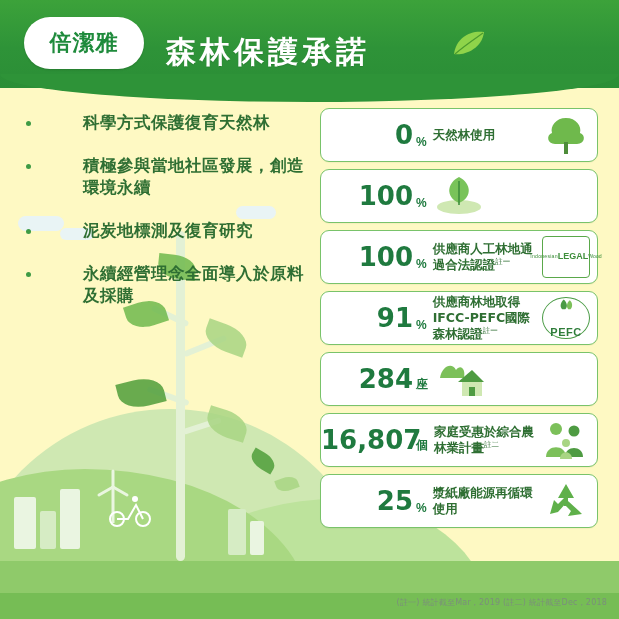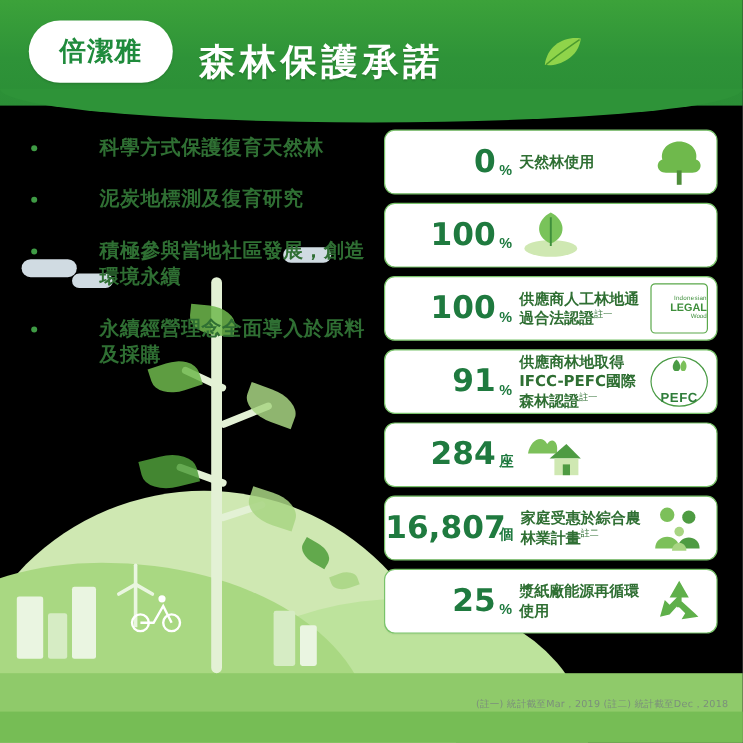--- a/index.html
+++ b/index.html
@@ -4,22 +4,23 @@
 <style>
   html,body{margin:0;padding:0;}
   body{
     width:619px;height:619px;
     font-family:"Liberation Sans","DejaVu Sans",sans-serif;
     background:#ffffff;
     overflow:hidden;
   }
   .poster{
     position:relative;width:619px;height:619px;
-    background:#000000;
+    background:#fef9c3;
     overflow:hidden;
+    text-decoration:underline;
   }
   
   .header{
     position:absolute;left:0;top:0;width:619px;height:88px;
     background:linear-gradient(180deg,#3ca23a 0%,#2e9338 55%,#2b8e36 100%);
   }
   .header:after{
     content:"";position:absolute;left:0;bottom:-14px;width:619px;height:28px;
     background:#2e9338;
     border-radius:0 0 50% 50%/0 0 100% 100%;
@@ -124,34 +125,34 @@
     font-family:"DejaVu Sans","Liberation Sans",sans-serif;
     padding-right:4px;
   }
   .card .txt sup{font-size:7.5px;font-weight:normal;}
   .card .ic{
     width:52px;height:46px;margin-right:5px;flex:0 0 auto;
     display:flex;align-items:center;justify-content:center;
   }
   .badge-legal{
     width:46px;height:40px;border:1.4px solid #5aa84a;border-radius:4px;
-    display:flex;flex-direction:column;align-items:flex-end;justify-content:center;
+    display:flex;flex-direction:row;align-items:center;justify-content:center;
     color:#3f8f3c;line-height:1.05;
   }
   .badge-legal .t1{font-size:5.2px;letter-spacing:.2px;}
   .badge-legal .t2{font-size:9px;font-weight:bold;}
   .badge-legal .t3{font-size:5.2px;}
   .badge-pefc{
     width:46px;height:40px;border:1.4px solid #4a9b45;border-radius:50%;
     display:flex;flex-direction:column;align-items:center;justify-content:center;
     color:#2f7d3a;
   }
   .badge-pefc .p1{font-size:11px;font-weight:bold;letter-spacing:.5px;margin-top:16px;}
   .footnote{
-    position:absolute;right:12px;bottom:27px;
+    position:absolute;right:12px;bottom:11px;
     color:#7b8f7b;font-size:8px;letter-spacing:.2px;
     font-family:"DejaVu Sans","Liberation Sans",sans-serif;
   }
 </style>
 </head>
 <body>
 
 <div class="poster">
 
   <div class="header">
@@ -213,25 +214,25 @@
     </svg>
   </div>
 
   <div class="bullets">
     <div class="bullet">
       <span class="dot"></span>
       <span>科學方式保護復育天然林</span>
     </div>
     <div class="bullet">
       <span class="dot"></span>
-      <span>泥炭地標測及復育研究</span>
+      <span>積極參與當地社區發展，創造環境永續</span>
     </div>
     <div class="bullet">
       <span class="dot"></span>
-      <span>積極參與當地社區發展，創造環境永續</span>
+      <span>泥炭地標測及復育研究</span>
     </div>
     <div class="bullet">
       <span class="dot"></span>
       <span>永續經營理念全面導入於原料及採購</span>
     </div>
   </div>
 
   <div class="cards">
 
     <div class="card">

